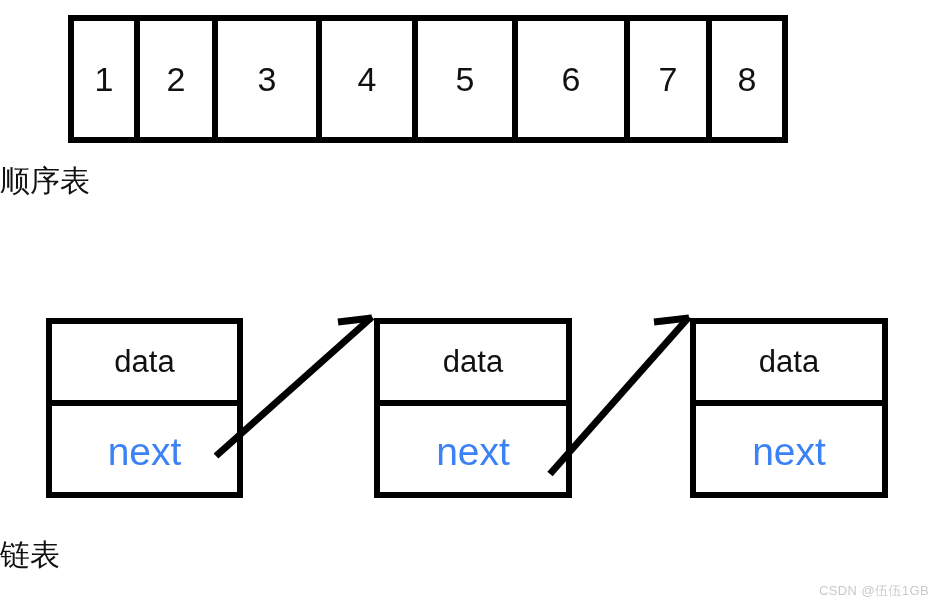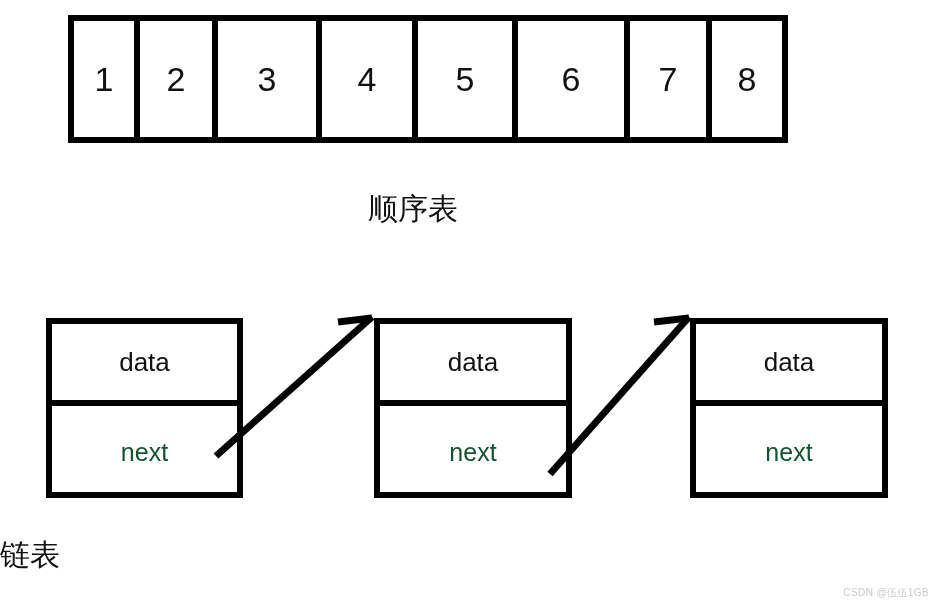--- a/index.html
+++ b/index.html
@@ -51,22 +51,21 @@
     position: absolute;
     font-size: 30px;
     color: #111111;
     line-height: 1;
     white-space: nowrap;
   }
   #caption-seq {
     left: 0;
     top: 166px;
     width: 826px;
-    text-align: center;
-    margin-top: 28px;
+    text-align: left;
   }
   #caption-linked {
     left: 0;
     top: 540px;
     width: 838px;
     text-align: left;
   }
 
   
   .node {
@@ -79,31 +78,31 @@
     top: 318px;
     height: 180px;
   }
   .node-data {
     box-sizing: border-box;
     height: 82px;
     border-bottom: 6px solid #000000;
     display: flex;
     align-items: center;
     justify-content: center;
-    font-size: 26px;
+    font-size: 31px;
     color: #111111;
   }
   .node-next {
     box-sizing: border-box;
     flex: 1 1 auto;
     display: flex;
     align-items: center;
     justify-content: center;
-    font-size: 25px;
-    color: #14532d;
+    font-size: 39px;
+    color: #3b82f6;
     padding-top: 6px;
   }
   #node-1 { left: 46px;  width: 197px; }
   #node-2 { left: 374px; width: 198px; }
   #node-3 { left: 690px; width: 198px; }
 
   
   #arrow-layer {
     position: absolute;
     left: 0;
@@ -111,21 +110,21 @@
     width: 943px;
     height: 608px;
     pointer-events: none;
   }
 
   
   #watermark {
     position: absolute;
     right: 14px;
     bottom: 8px;
-    font-size: 10px;
+    font-size: 13px;
     color: #c9c9c9;
     letter-spacing: 0.4px;
     white-space: nowrap;
   }
 </style>
 </head>
 <body>
 
 <div id="canvas">
 

